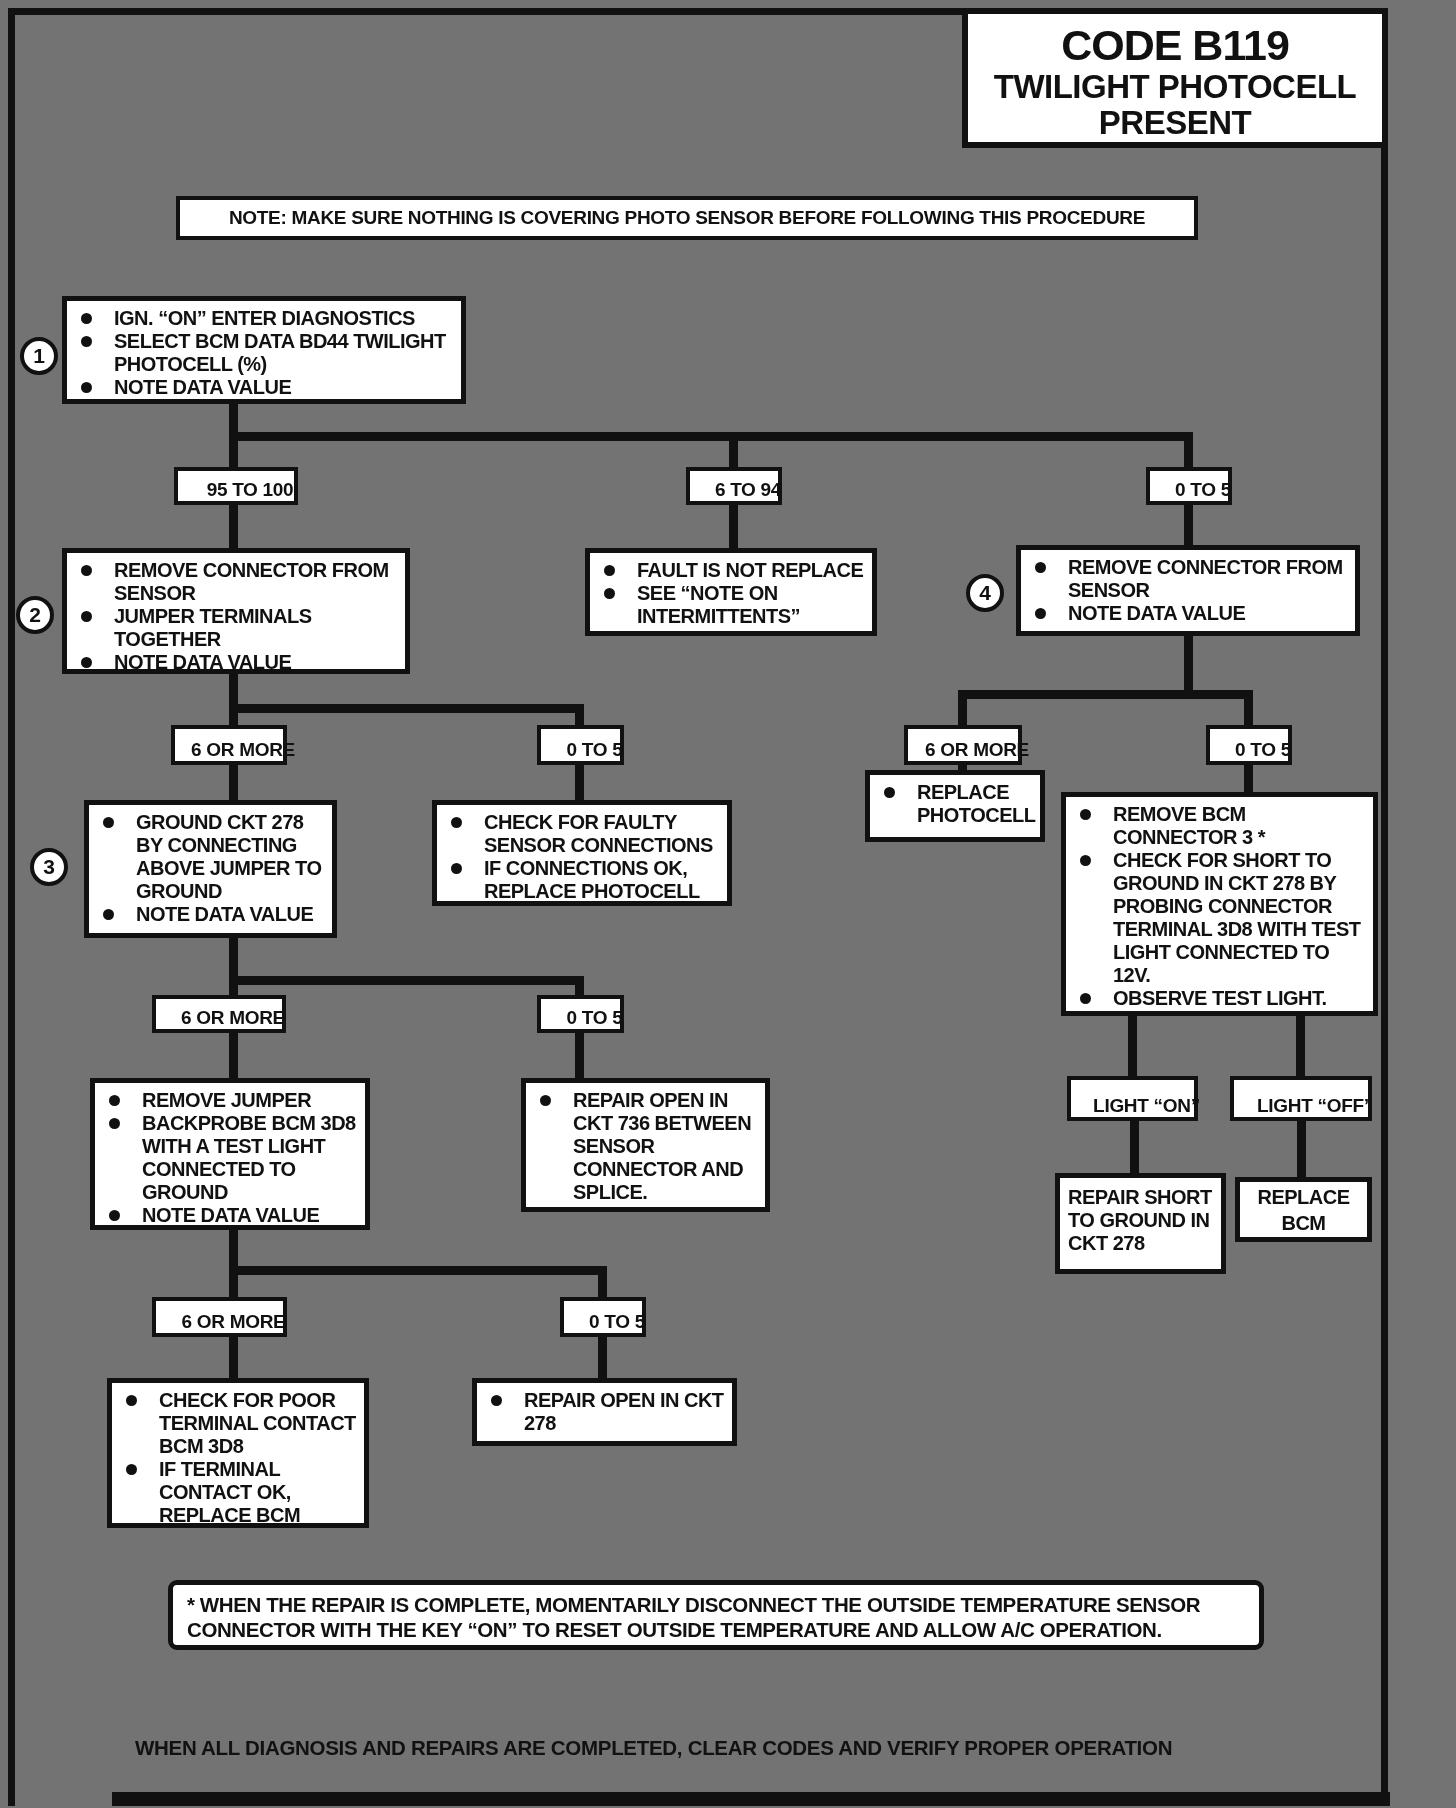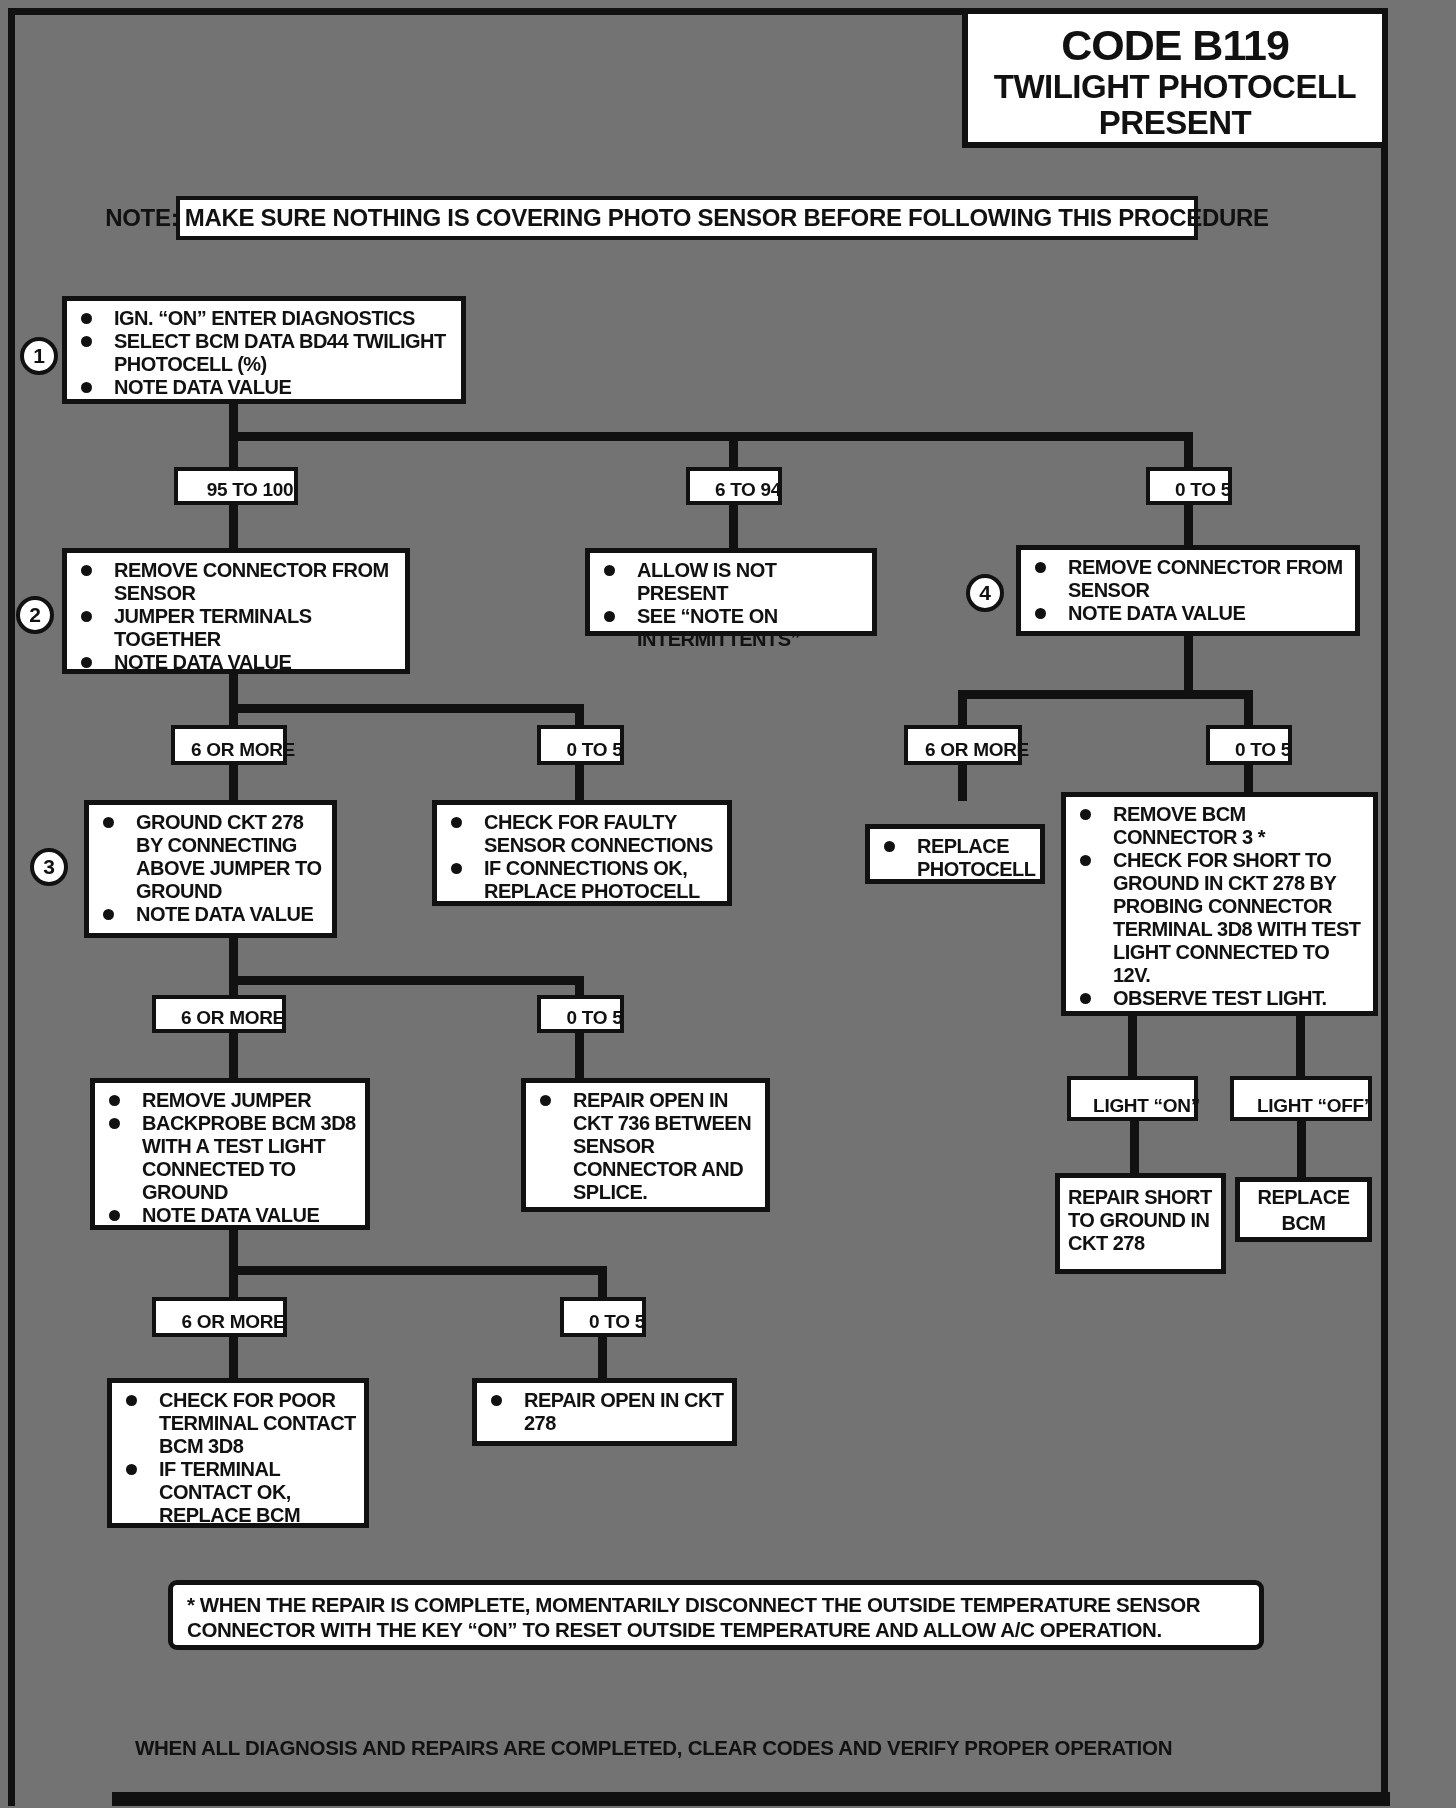--- a/index.html
+++ b/index.html
@@ -16,21 +16,21 @@
   .bt{margin-left:22px;flex:1;font-size:20px;line-height:23px;letter-spacing:-0.5px;}
   .lbl{border-width:4px;display:flex;align-items:flex-end;justify-content:center;
        font-size:19px;letter-spacing:-0.3px;white-space:nowrap;padding-left:28px;}
   .circ{position:absolute;width:38px;height:38px;border:4px solid #111;border-radius:50%;
         box-sizing:border-box;background:#fff;display:flex;align-items:center;justify-content:center;
         font-size:21px;}
   .titlebox{border-width:6px;text-align:center;padding-top:8px;}
   .t1{font-size:43px;line-height:47px;letter-spacing:-1px;}
   .t2{font-size:33px;line-height:36px;letter-spacing:-0.5px;}
   .notebox{border-width:4px;display:flex;align-items:center;justify-content:center;
-           font-size:24px;letter-spacing:-0.3px;white-space:nowrap;}
+           font-size:19px;letter-spacing:-0.3px;white-space:nowrap;}
   .plain{font-size:20px;line-height:23px;letter-spacing:-0.5px;padding:8px;}
   .centertext{display:flex;align-items:center;justify-content:center;text-align:center;
               font-size:20px;line-height:26px;letter-spacing:-0.5px;}
   .footnote{border-width:5px;font-size:20.5px;line-height:25px;letter-spacing:-0.4px;
             padding:7px 10px 6px 14px;border-radius:9px;}
   .footer{position:absolute;font-size:20.5px;letter-spacing:-0.3px;white-space:nowrap;}
 </style>
 </head>
 <body>
 
@@ -137,21 +137,21 @@
       </div>
     <div class="bi">
         <span class="dot"></span>
         <span class="bt">NOTE DATA VALUE</span>
       </div>
   </div>
 
   <div class="bx abox" style="left:585px;top:548px;width:292px;height:88px">
     <div class="bi">
         <span class="dot"></span>
-        <span class="bt">ALLOW IS NOT PRESENT</span>
+        <span class="bt">FAULT IS NOT REPLACE</span>
       </div>
     <div class="bi">
         <span class="dot"></span>
         <span class="bt">SEE “NOTE ON INTERMITTENTS”</span>
       </div>
   </div>
 
   <div class="bx abox" style="left:1016px;top:545px;width:344px;height:91px">
     <div class="bi">
         <span class="dot"></span>
@@ -191,21 +191,21 @@
     <div class="bi">
         <span class="dot"></span>
         <span class="bt">CHECK FOR FAULTY SENSOR CONNECTIONS</span>
       </div>
     <div class="bi">
         <span class="dot"></span>
         <span class="bt">IF CONNECTIONS OK, REPLACE PHOTOCELL</span>
       </div>
   </div>
 
-  <div class="bx abox" style="left:865px;top:824px;width:180px;height:60px">
+  <div class="bx abox" style="left:865px;top:770px;width:180px;height:72px">
     <div class="bi">
         <span class="dot"></span>
         <span class="bt">REPLACE PHOTOCELL</span>
       </div>
   </div>
 
   <div class="bx abox" style="left:1061px;top:792px;width:317px;height:224px">
     <div class="bi">
         <span class="dot"></span>
         <span class="bt">REMOVE BCM CONNECTOR 3 *</span>

